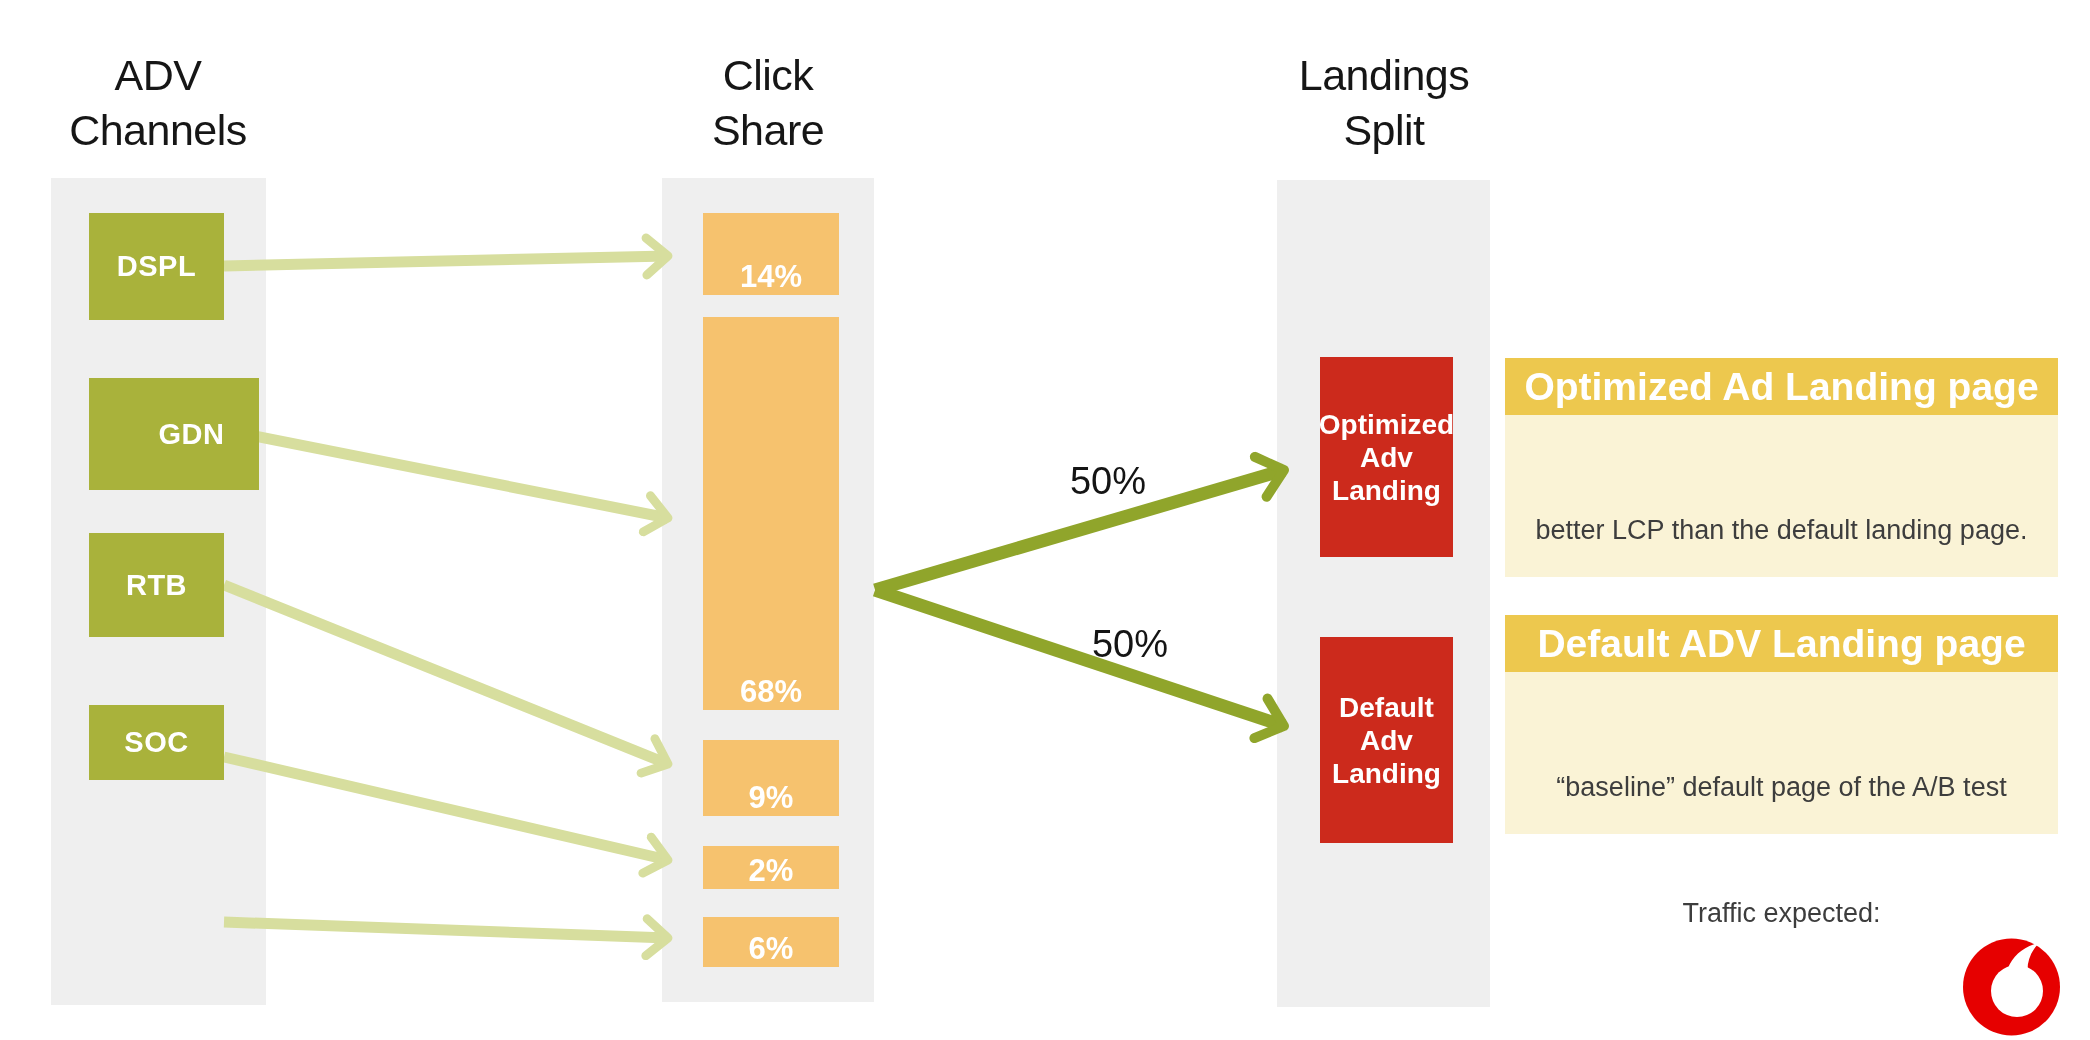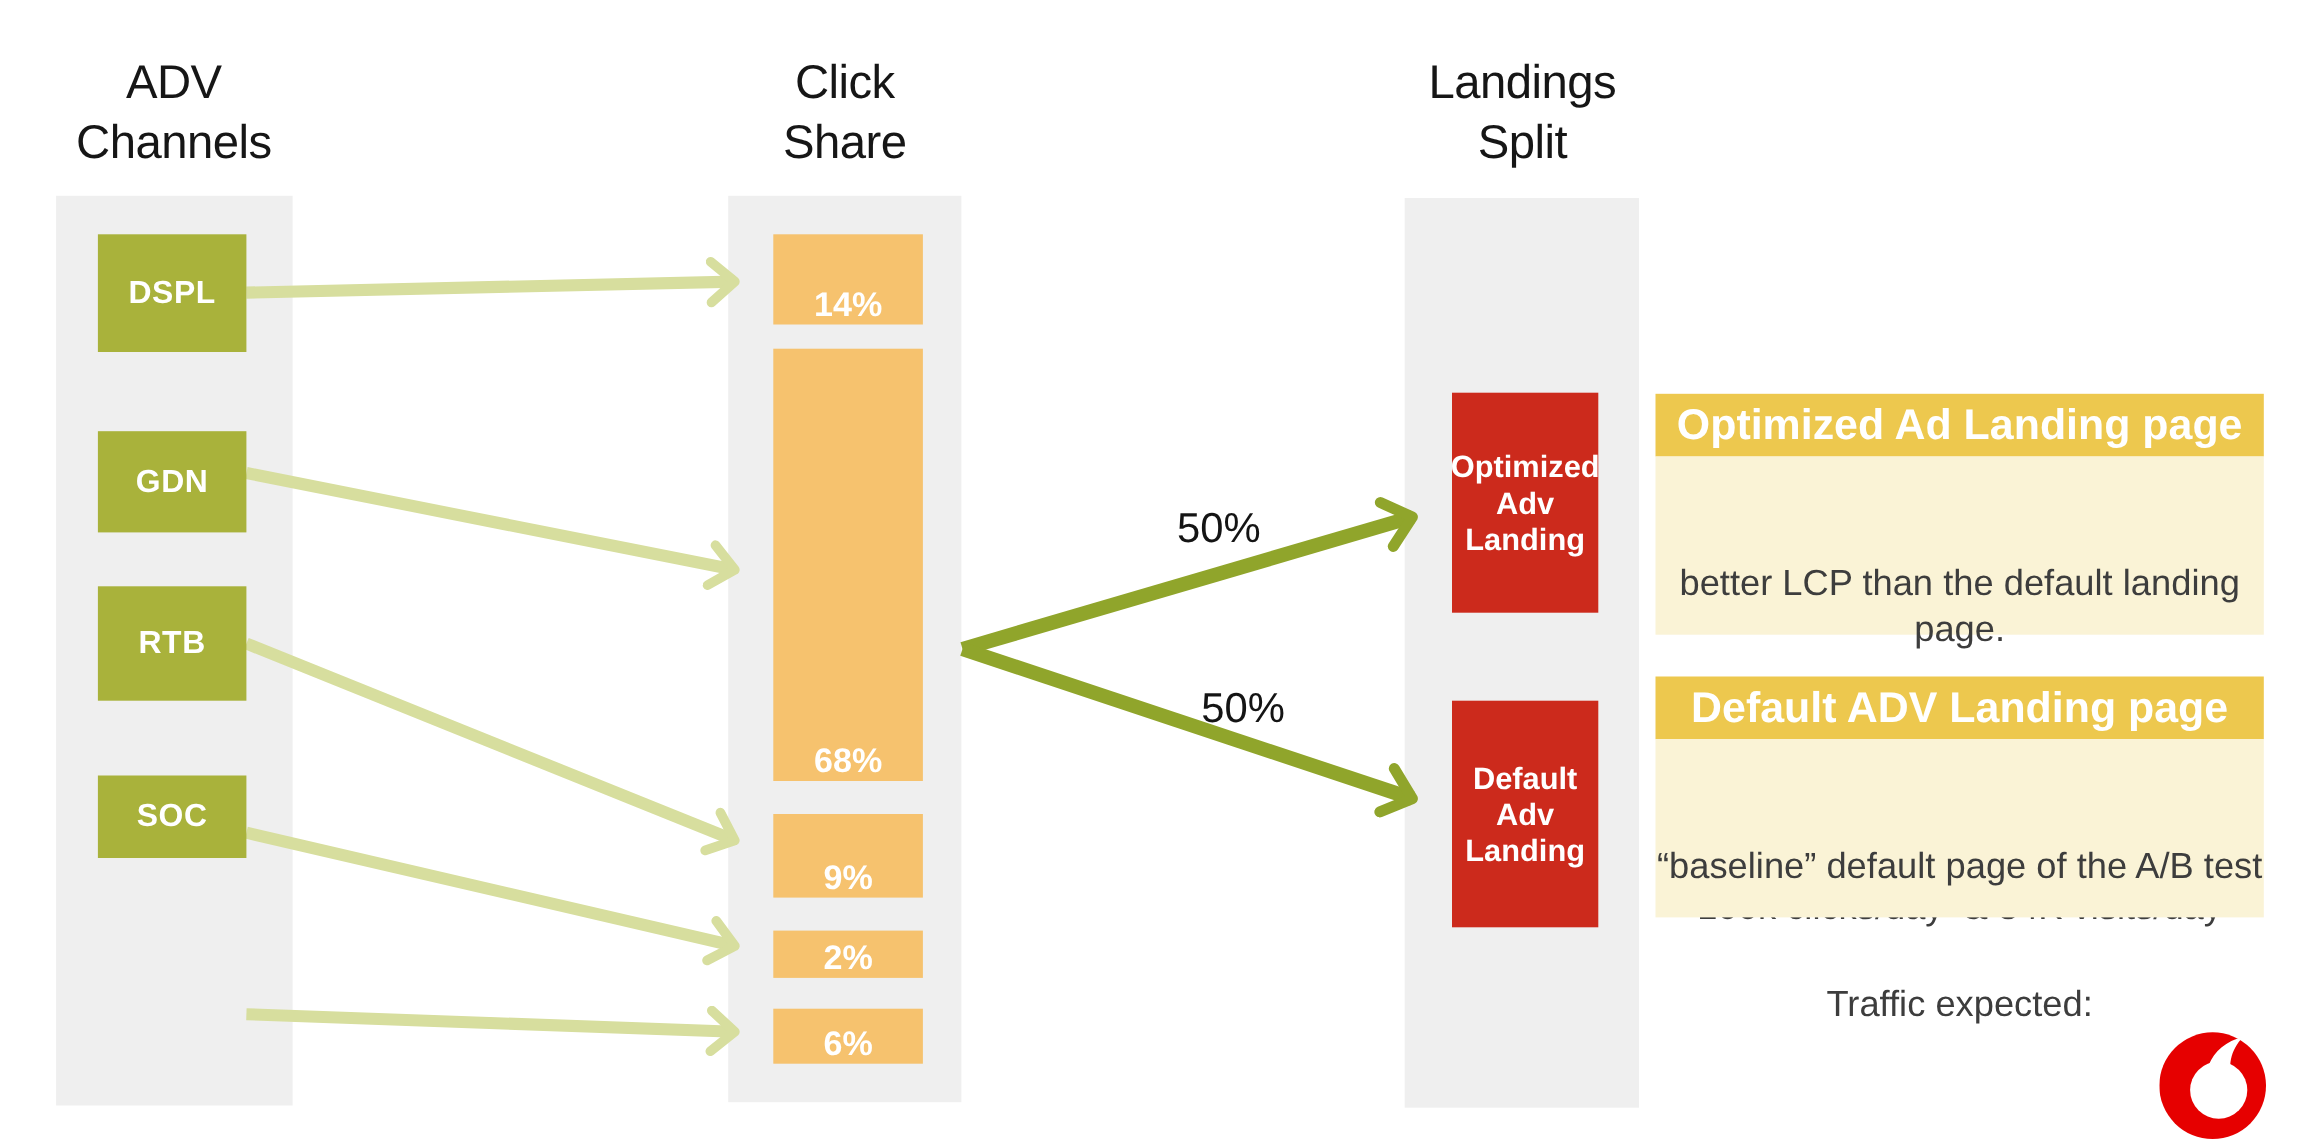--- a/index.html
+++ b/index.html
@@ -34,21 +34,21 @@
   }
   .card{position:absolute;left:1505px;width:553px;}
   .card-header{
     height:57px;background:var(--c-gold,#edc84e);
     display:flex;align-items:center;justify-content:center;
     color:#ffffff;font-weight:bold;font-size:39px;
   }
   .card-body{
     height:152px;background:var(--c-cream,#faf3d6);
     padding-top:10px;box-sizing:content-box;
-    text-align:center;color:#3d3d3d;font-size:33px;line-height:42px;
+    text-align:center;color:#3d3d3d;font-size:27px;line-height:42px;
     white-space:pre-wrap;
   }
   #arrow-layer{position:absolute;left:0;top:0;}
   #vodafone-logo{position:absolute;left:1963px;top:937px;}
 </style>
 </head>
 <body>
 
 <div id="stage">
 
@@ -87,21 +87,21 @@
     </g>
     <g fill="none" stroke-width="13" style="stroke:var(--c-arrow-dark,#90a52b);">
       <line x1="875" y1="590" x2="1284" y2="470" marker-end="url(#head-dark)"></line>
       <line x1="875" y1="590" x2="1284" y2="726" marker-end="url(#head-dark)"></line>
     </g>
   </svg>
 
   <div class="chan-box" style="top:213px;height:107px;">
     <span>DSPL</span>
   </div>
-  <div class="chan-box" style="top:392px;height:92px;">
+  <div class="chan-box" style="top:378px;height:112px;padding-left:35px;">
     <span>GDN</span>
   </div>
   <div class="chan-box" style="top:533px;height:104px;">
     <span>RTB</span>
   </div>
   <div class="chan-box" style="top:705px;height:75px;">
     <span>SOC</span>
   </div>
 
   <div class="share-box" style="top:213px;height:82px;">

